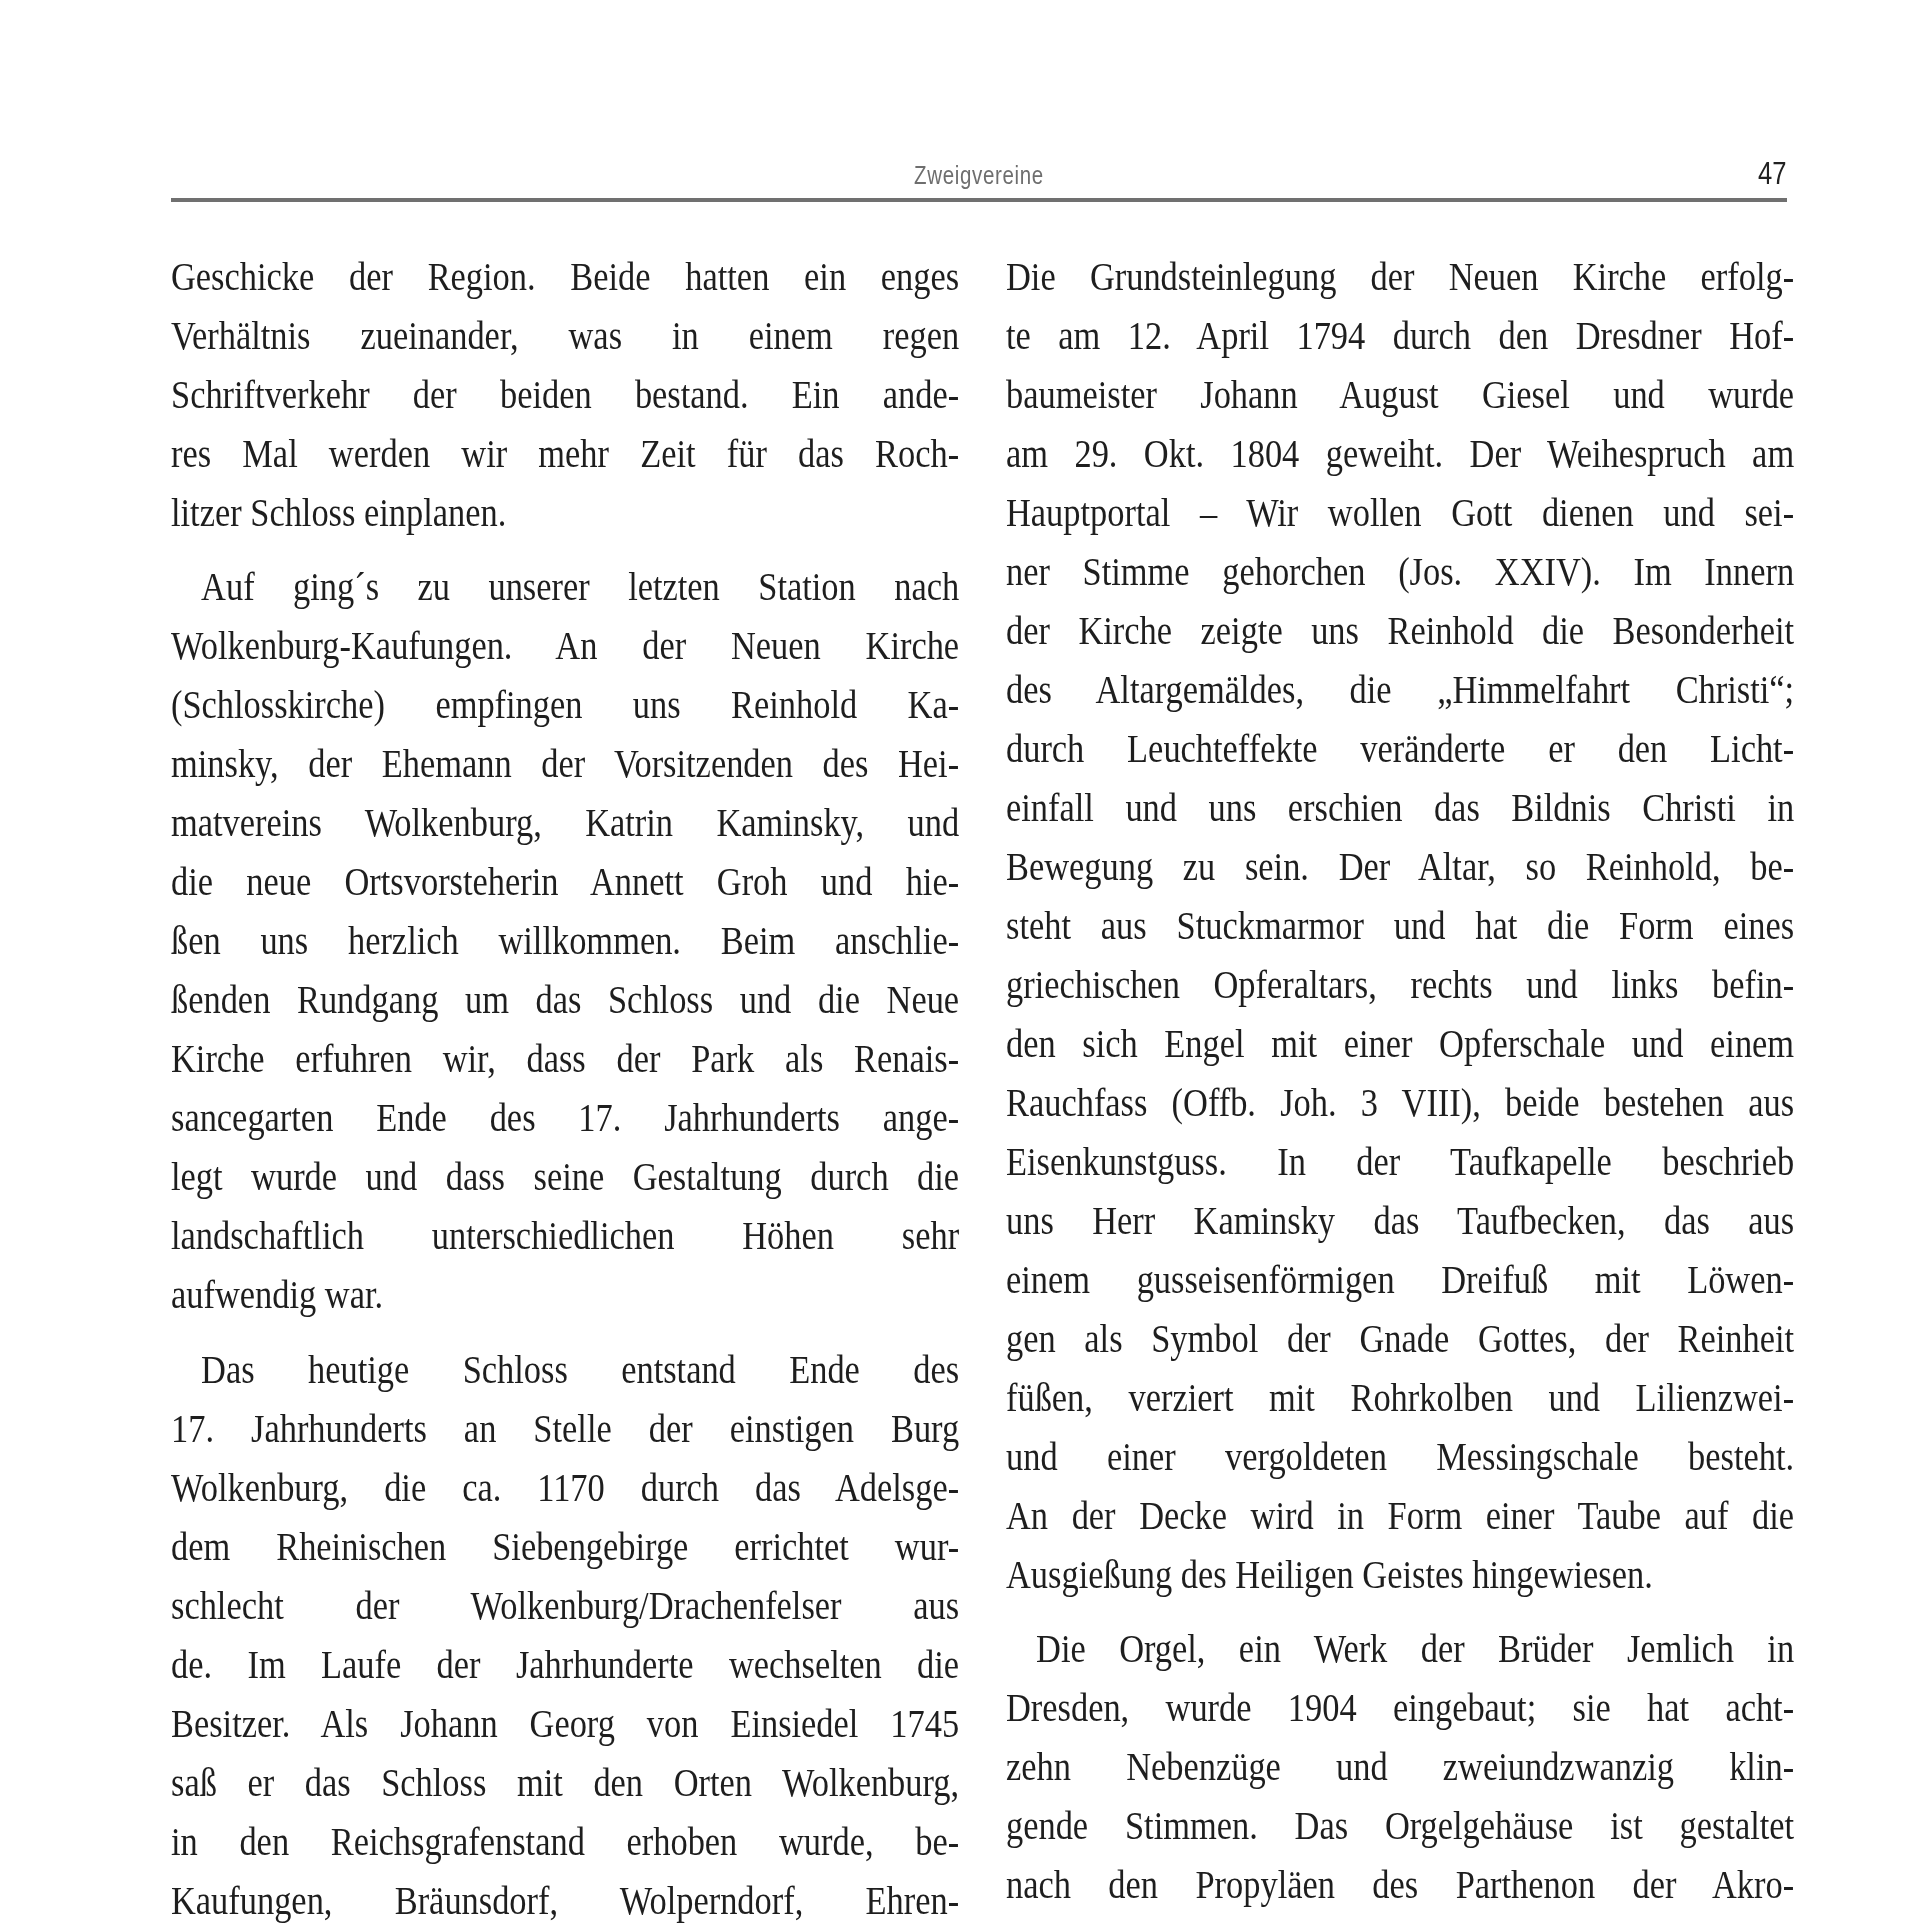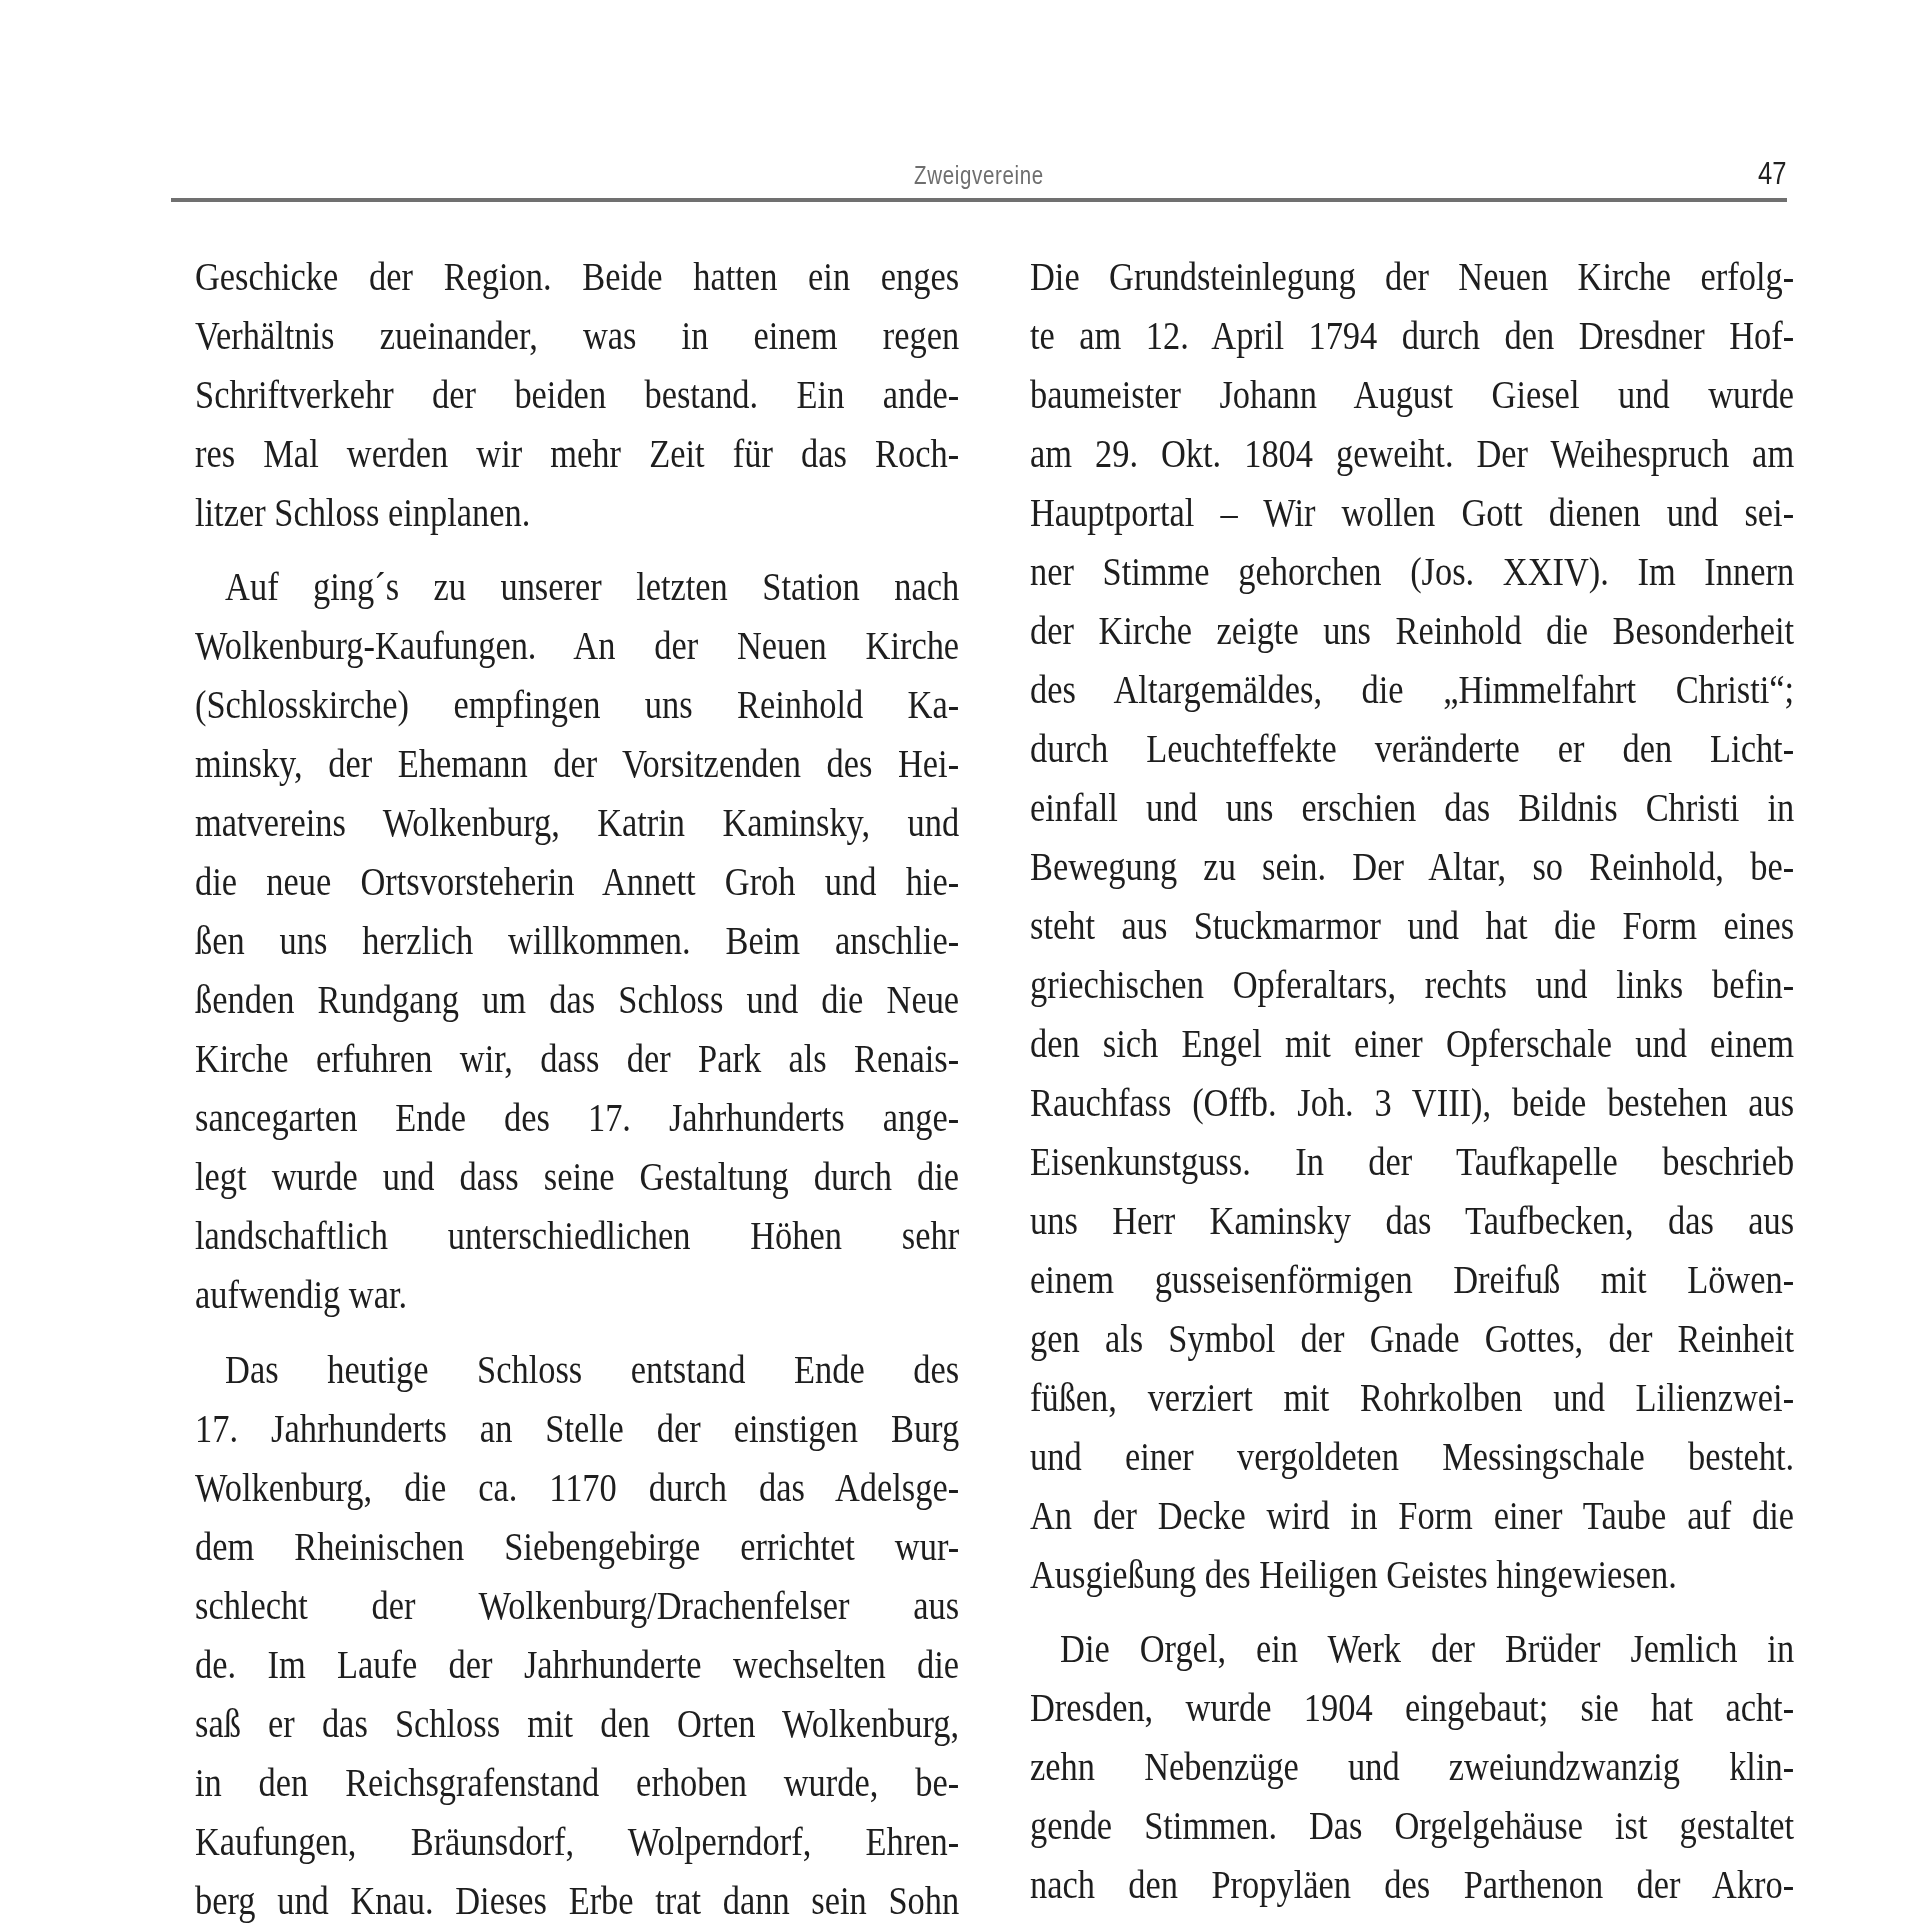--- a/index.html
+++ b/index.html
@@ -19,21 +19,21 @@
     transform: scaleX(0.8); transform-origin: right;
   }
   .rule { position: absolute; left: 171px; top: 198px; width: 1616px; height: 3.5px; background: #707070; }
   .column {
     position: absolute; top: 247px; width: 788px;
     font-family: "Liberation Serif", serif; font-size: 40px; line-height: 59px;
     color: #1e1e1e; text-align: justify;
   }
   .col-left { left: 171px; }
   .col-right { left: 1006px; }
-  .line { display: block; white-space: nowrap; text-align: justify; text-align-last: justify; height: 59px; margin-left: 24px; }
+  .line { display: block; white-space: nowrap; text-align: justify; text-align-last: justify; height: 59px; }
   .line.last { text-align-last: left; }
   .line-inner { display: inline-block; transform: scaleX(0.86); transform-origin: left; width: 116.3%; text-align: justify; text-align-last: justify; }
   .line.last .line-inner { text-align-last: left; }
   .para { margin-bottom: 15.4px; }
   .para.indent .line:first-child .line-inner { padding-left: 35px; box-sizing: border-box; }
 </style>
 </head>
 <body>
 
 <div class="page">
@@ -66,20 +66,21 @@
         <span class="line"><span class="line-inner">landschaftlich unterschiedlichen Höhen sehr</span></span>
         <span class="line last"><span class="line-inner">aufwendig war.</span></span>
       </div>
       <div class="para indent">
         <span class="line"><span class="line-inner">Das heutige Schloss entstand Ende des</span></span>
         <span class="line"><span class="line-inner">17. Jahrhunderts an Stelle der einstigen Burg</span></span>
         <span class="line"><span class="line-inner">Wolkenburg, die ca. 1170 durch das Adelsge-</span></span>
         <span class="line"><span class="line-inner">dem Rheinischen Siebengebirge errichtet wur-</span></span>
         <span class="line"><span class="line-inner">schlecht der Wolkenburg/Drachenfelser aus</span></span>
         <span class="line"><span class="line-inner">de. Im Laufe der Jahrhunderte wechselten die</span></span>
+        <span class="line"><span class="line-inner">Besitzer. Als Johann Georg von Einsiedel 1745</span></span>
         <span class="line"><span class="line-inner">saß er das Schloss mit den Orten Wolkenburg,</span></span>
         <span class="line"><span class="line-inner">in den Reichsgrafenstand erhoben wurde, be-</span></span>
         <span class="line"><span class="line-inner">Kaufungen, Bräunsdorf, Wolperndorf, Ehren-</span></span>
         <span class="line"><span class="line-inner">berg und Knau. Dieses Erbe trat dann sein Sohn</span></span>
       </div>
     </div>
   <div class="column col-right" id="col-right">
       <div class="para">
         <span class="line"><span class="line-inner">Die Grundsteinlegung der Neuen Kirche erfolg-</span></span>
         <span class="line"><span class="line-inner">te am 12. April 1794 durch den Dresdner Hof-</span></span>

